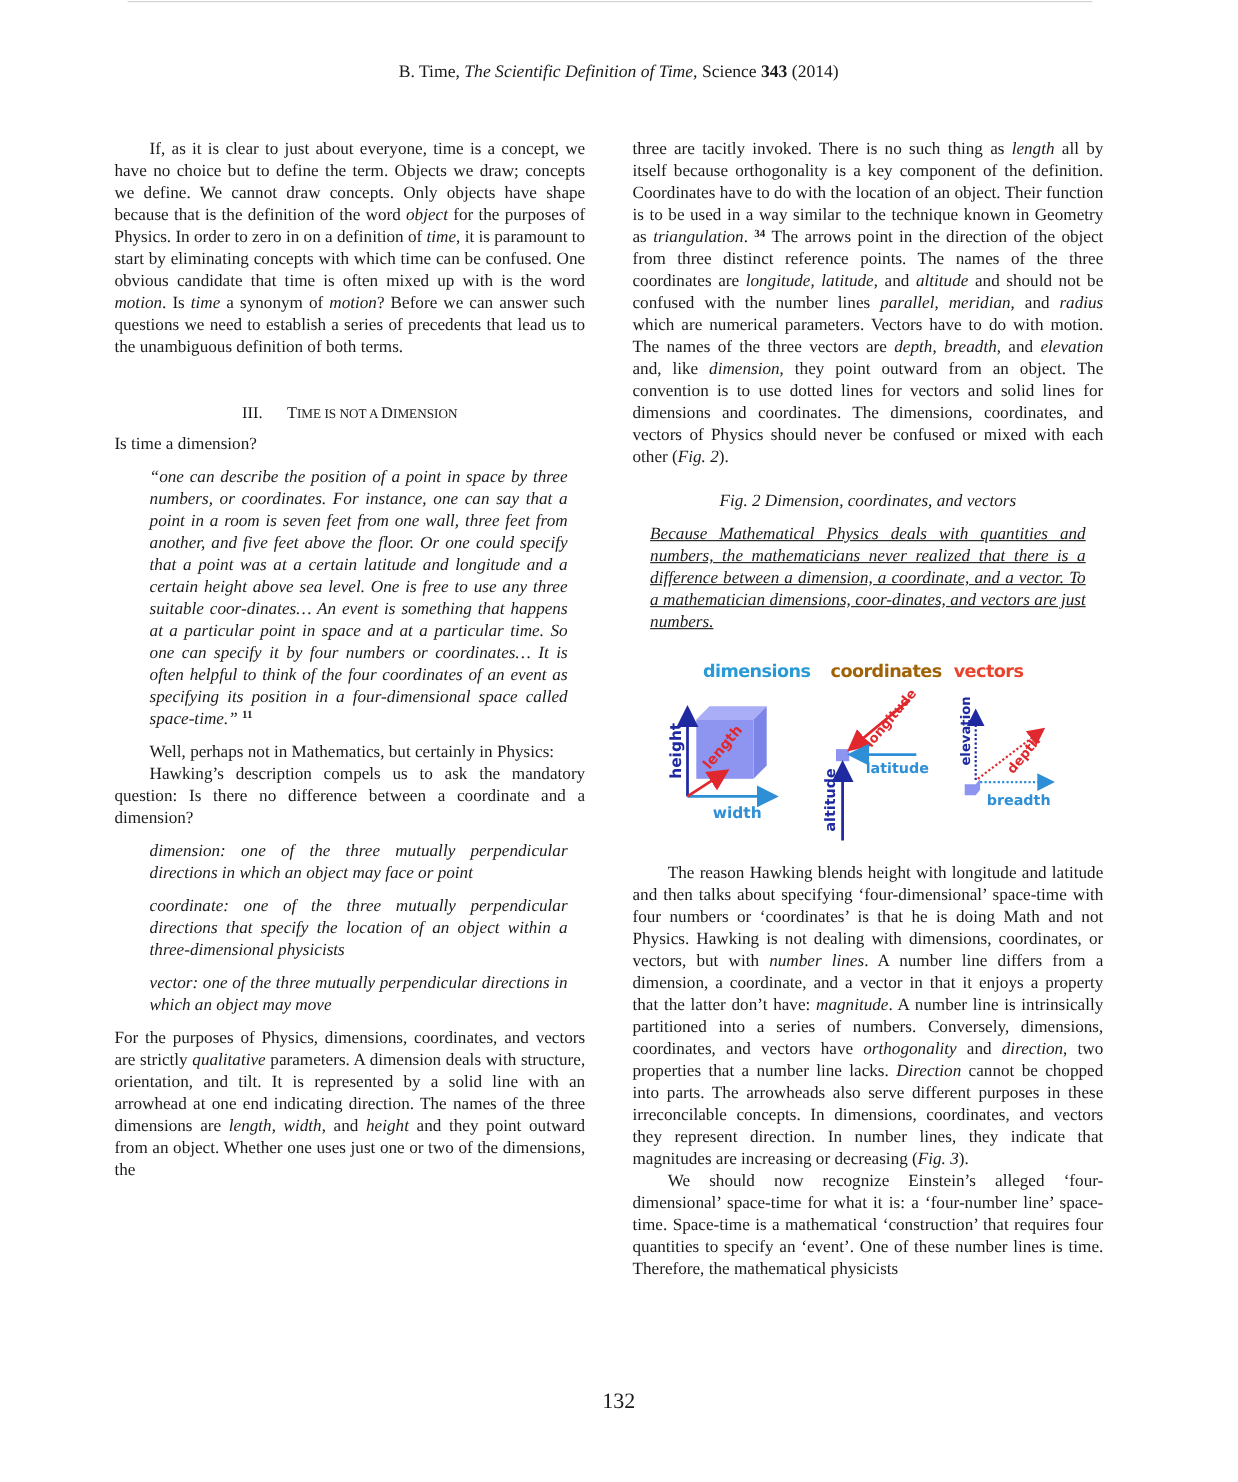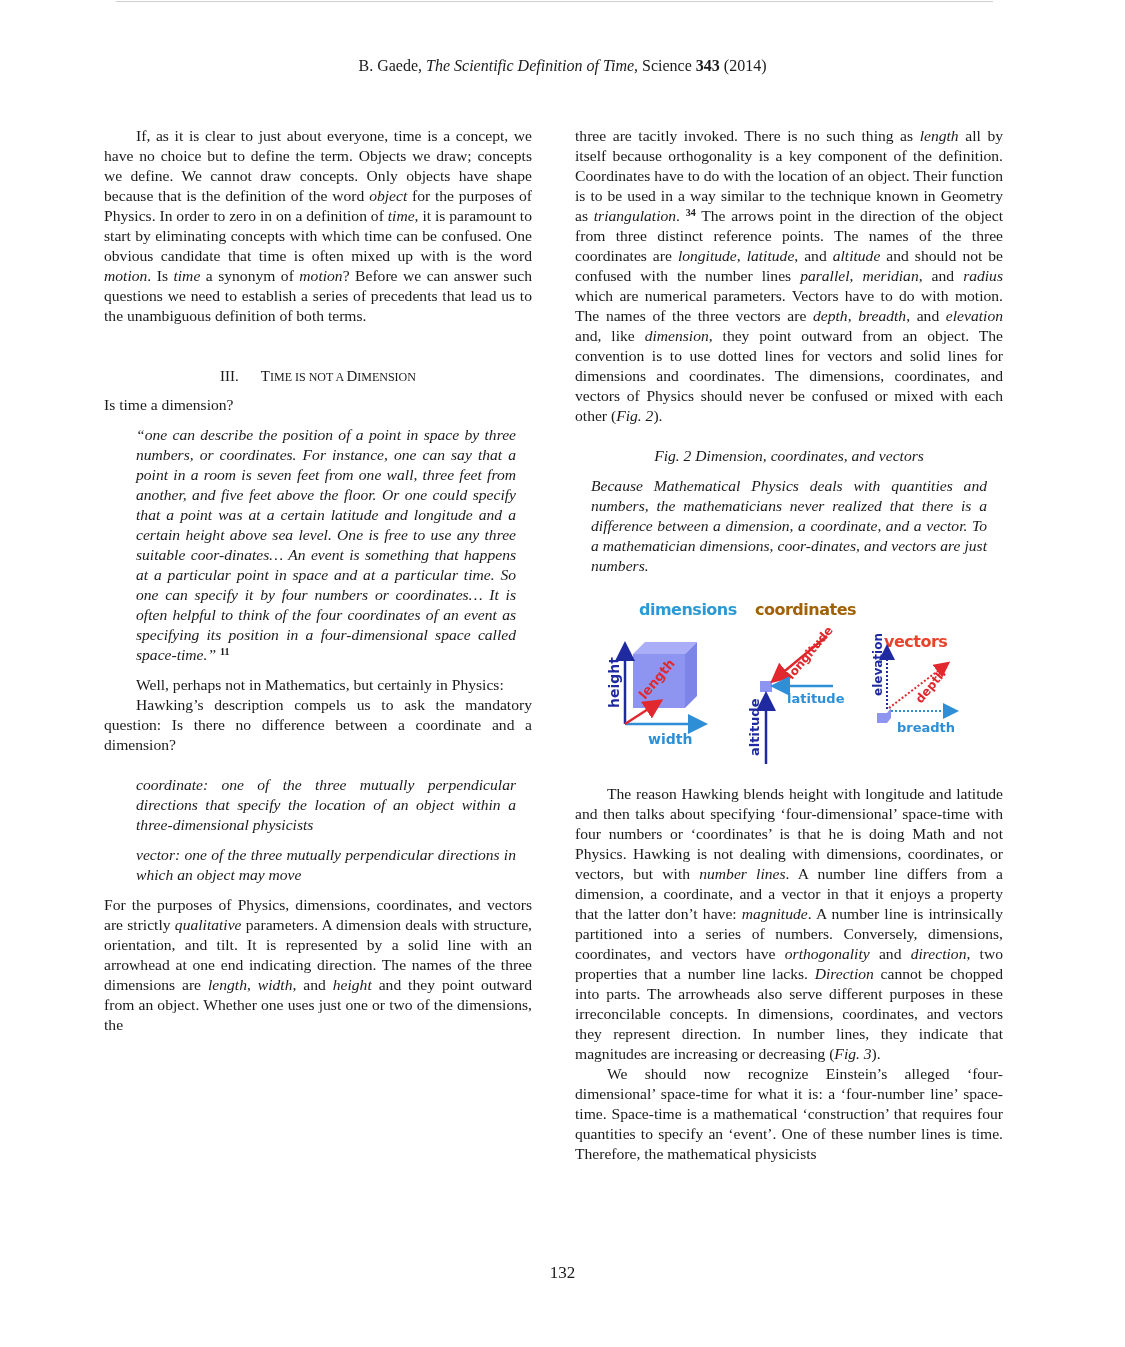--- a/index.html
+++ b/index.html
@@ -13,70 +13,71 @@
   .col-right { left: 575px; }
   p { margin: 0; }
   .indent { text-indent: 32px; }
   .quote { margin: 0 16px 0 32px; font-style: italic; text-align: justify; }
   .quote sup, p sup { font-style: normal; font-weight: bold; font-size: 10px; vertical-align: 5px; line-height: 0; }
   .section-heading { text-align: center; font-size: 14.5px; margin: 0; }
   .section-heading .num { margin-right: 22px; font-size: 15px; }
   .sc-big { font-size: 15px; }
   .sc-small { font-size: 12px; }
   .fig-caption { text-align: center; font-style: italic; margin: 0; }
-  .fig-desc { font-style: italic; margin: 0 16px 0 16px; text-align: justify; }
+  .fig-desc { font-style: italic; margin: 0 16px 0 16px; text-align: justify; text-decoration: underline; }
   .figure { position: relative; width: 428px; height: 170px; text-decoration: underline; }
   .figure svg { position: absolute; left: 0; top: 0; }
   .fig-title { position: absolute; font-family: "DejaVu Sans", sans-serif; font-weight: bold; font-size: 16px; letter-spacing: -0.5px; }
-  .page-number { position: absolute; left: 0; width: 1125px; top: 1263px; text-align: center; font-size: 17px; }
+  .page-number { position: absolute; left: 0; width: 1125px; top: 1263px; text-align: center; font-size: 20px; }
 </style>
 </head>
 <body>
 
 <div class="top-rule"></div>
 
 <div class="running-header">
-  <span>B. Gaede, </span><i>The Scientific Definition of Time</i><span>, Science </span><b>343</b><span> (2014)</span>
+  <span>B. Time, </span><i>The Scientific Definition of Time</i><span>, Science </span><b>343</b><span> (2014)</span>
 </div>
 
 <div class="col col-left">
   <p class="indent"><span>If, as it is clear to just about everyone, time is a concept, we have no choice but to define the term. Objects we draw; concepts we define. We cannot draw concepts. Only objects have shape because that is the definition of the word </span><i>object</i><span> for the purposes of Physics. In order to zero in on a definition of </span><i>time</i><span>, it is paramount to start by eliminating concepts with which time can be confused. One obvious candidate that time is often mixed up with is the word </span><i>motion</i><span>. Is </span><i>time</i><span> a synonym of </span><i>motion</i><span>? Before we can answer such questions we need to establish a series of precedents that lead us to the unambiguous definition of both terms.</span></p>
 
   <div style="height:40px"></div>
   <p class="section-heading"><span class="num">III.</span><span class="sc-big">T</span><span class="sc-small">IME IS NOT A </span><span class="sc-big">D</span><span class="sc-small">IMENSION</span></p>
   <div style="height:8px"></div>
 
   <p>Is time a dimension?</p>
   <div style="height:10px"></div>
   <p class="quote"><span>“one can describe the position of a point in space by three numbers, or coordinates. For instance, one can say that a point in a room is seven feet from one wall, three feet from another, and five feet above the floor. Or one could specify that a point was at a certain latitude and longitude and a certain height above sea level. One is free to use any three suitable coor-dinates… An event is something that happens at a particular point in space and at a particular time. So one can specify it by four numbers or coordinates… It is often helpful to think of the four coordinates of an event as specifying its position in a four-dimensional space called space-time.”</span> <sup>11</sup></p>
   <div style="height:10px"></div>
   <p class="indent">Well, perhaps not in Mathematics, but certainly in Physics:</p>
   <p class="indent">Hawking’s description compels us to ask the mandatory question: Is there no difference between a coordinate and a dimension?</p>
   <div style="height:10px"></div>
+  <p class="quote">dimension: one of the three mutually perpendicular directions in which an object may face  or point</p>
   <div style="height:10px"></div>
   <p class="quote">coordinate: one of the three mutually perpendicular directions that specify the location of an object within a three-dimensional physicists</p>
   <div style="height:10px"></div>
   <p class="quote">vector: one of the three mutually perpendicular directions in which an object may move</p>
   <div style="height:10px"></div>
   <p><span>For the purposes of Physics, dimensions, coordinates, and vectors are strictly </span><i>qualitative</i><span> parameters. A dimension deals with structure, orientation, and tilt. It is represented by a solid line with an arrowhead at one end indicating direction. The names of the three dimensions are </span><i>length</i><span>, </span><i>width</i><span>, and </span><i>height</i><span> and they point outward from an object. Whether one uses just one or two of the dimensions, the</span></p>
 </div>
 
 <div class="col col-right">
   <p><span>three are tacitly invoked. There is no such thing as </span><i>length</i><span> all by itself because orthogonality is a key component of the definition. Coordinates have to do with the location of an object. Their function is to be used in a way similar to the technique known in Geometry as </span><i>triangulation</i><span>. </span><sup>34</sup><span> The arrows point in the direction of the object from three distinct reference points. The names of the three coordinates are </span><i>longitude</i><span>, </span><i>latitude</i><span>, and </span><i>altitude</i><span> and should not be confused with the number lines </span><i>parallel</i><span>, </span><i>meridian</i><span>, and </span><i>radius</i><span> which are numerical parameters. Vectors have to do with motion. The names of the three vectors are </span><i>depth</i><span>, </span><i>breadth</i><span>, and </span><i>elevation</i><span> and, like </span><i>dimension</i><span>, they point outward from an object. The convention is to use dotted lines for vectors and solid lines for dimensions and coordinates. The dimensions, coordinates, and vectors of Physics should never be confused or mixed with each other (</span><i>Fig. 2</i><span>).</span></p>
 
   <div style="height:20px"></div>
   <p class="fig-caption">Fig. 2   Dimension, coordinates, and vectors</p>
   <div style="height:10px"></div>
   <p class="fig-desc">Because Mathematical Physics deals with quantities and numbers, the mathematicians never realized that there is a difference between a dimension, a coordinate, and a vector. To a mathematician dimensions, coor-dinates, and vectors are just numbers.</p>
   <div style="height:28px"></div>
 
   <div class="figure">
     <span class="fig-title" style="left: 64px; top: -4px; color: rgb(42, 154, 214);">dimensions</span>
     <span class="fig-title" style="left: 180px; top: -4px; color: #a16207;">coordinates</span>
-    <span class="fig-title" style="left: 309px; top: -4px; color: rgb(232, 67, 44); margin-top: 32px;">vectors</span>
+    <span class="fig-title" style="left: 292px; top: -4px; color: rgb(232, 67, 44);">vectors</span>
     <svg id="fig-svg" width="428" height="170">
         <defs>
           <marker id="ah-navy" markerWidth="8" markerHeight="8" refX="6" refY="4" orient="auto">
             <path d="M0,0 L8,4 L0,8 z" fill="#1f2aa0"></path>
           </marker>
           <marker id="ah-red" markerWidth="8" markerHeight="8" refX="6" refY="4" orient="auto">
             <path d="M0,0 L8,4 L0,8 z" fill="#e0282e"></path>
           </marker>
           <marker id="ah-sky" markerWidth="8" markerHeight="8" refX="6" refY="4" orient="auto">
             <path d="M0,0 L8,4 L0,8 z" fill="#2e8fd6"></path>

